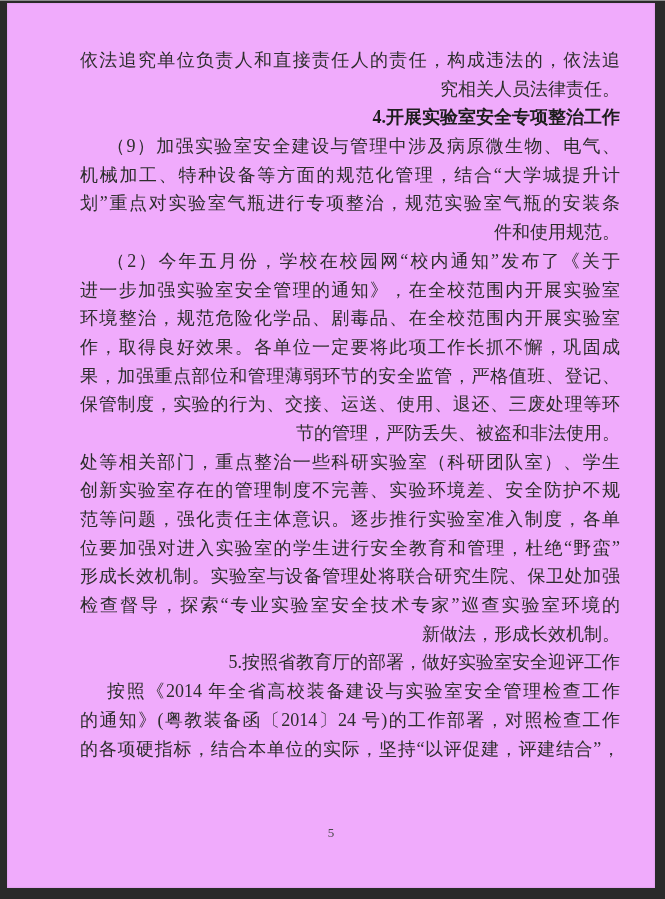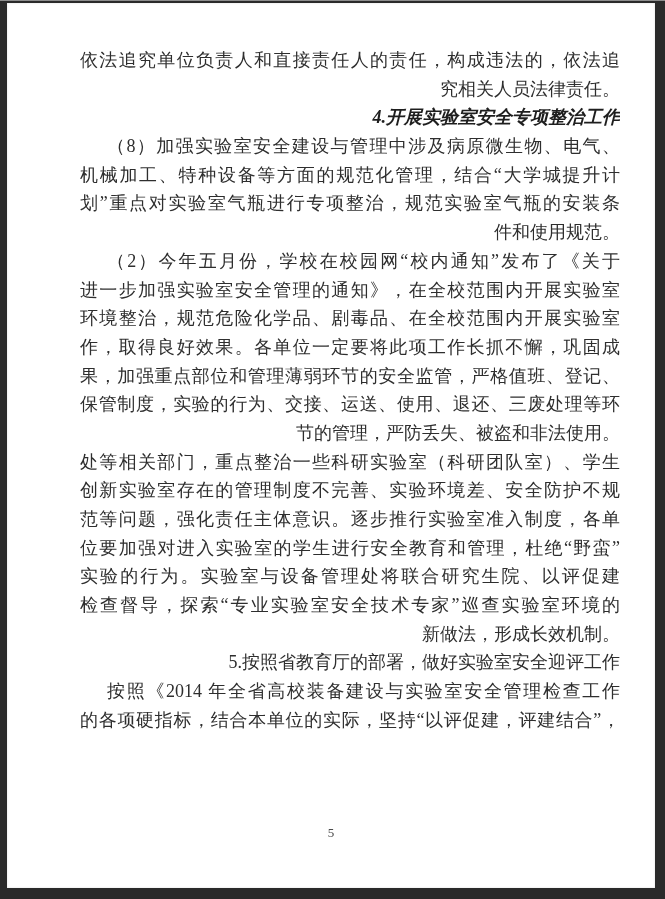--- a/index.html
+++ b/index.html
@@ -19,21 +19,21 @@
     left: 0; top: 0;
     width: 665px; height: 1px;
     background: #8d8d8d;
   }
   .page {
     position: absolute;
     left: 7px;
     top: 3px;
     width: 648px;
     height: 885px;
-    background: #ffffff;
+    background: #f0abfc;
     box-shadow: inset 0 0 2px rgba(0,0,0,0.15);
   }
   .text-block {
     position: absolute;
     left: 73px;
     top: 43px;
     width: 540px;
   }
   .line {
     height: 28.7px;
@@ -49,21 +49,20 @@
     text-align-last: justify;
   }
   .line.first,
   .line.heading,
   .line.heading-bold {
     text-indent: 1.5em;
   }
   .line.heading-bold {
     font-weight: 700;
     color: #1e1e1e;
-    font-style: italic;
   }
   .line.end,
   .line.heading,
   .line.heading-bold {
     white-space: nowrap;
   }
   .page-number {
     position: absolute;
     top: 822px;
     left: 0;
@@ -76,36 +75,37 @@
 </head>
 <body>
 
 <div class="frame-highlight"></div>
 
 <div class="page">
   <div class="text-block" id="text-block">
       <div class="line full">依法追究单位负责人和直接责任人的责任，构成违法的，依法追</div>
       <div class="line end">究相关人员法律责任。</div>
       <div class="line heading-bold">4.开展实验室安全专项整治工作</div>
-      <div class="line first">（8）加强实验室安全建设与管理中涉及病原微生物、电气、</div>
+      <div class="line first">（9）加强实验室安全建设与管理中涉及病原微生物、电气、</div>
       <div class="line full">机械加工、特种设备等方面的规范化管理，结合“大学城提升计</div>
       <div class="line full">划”重点对实验室气瓶进行专项整治，规范实验室气瓶的安装条</div>
       <div class="line end">件和使用规范。</div>
       <div class="line first">（2）今年五月份，学校在校园网“校内通知”发布了《关于</div>
       <div class="line full">进一步加强实验室安全管理的通知》，在全校范围内开展实验室</div>
       <div class="line full">环境整治，规范危险化学品、剧毒品、在全校范围内开展实验室</div>
       <div class="line full">作，取得良好效果。各单位一定要将此项工作长抓不懈，巩固成</div>
       <div class="line full">果，加强重点部位和管理薄弱环节的安全监管，严格值班、登记、</div>
       <div class="line full">保管制度，实验的行为、交接、运送、使用、退还、三废处理等环</div>
       <div class="line end">节的管理，严防丢失、被盗和非法使用。</div>
       <div class="line full">处等相关部门，重点整治一些科研实验室（科研团队室）、学生</div>
       <div class="line full">创新实验室存在的管理制度不完善、实验环境差、安全防护不规</div>
       <div class="line full">范等问题，强化责任主体意识。逐步推行实验室准入制度，各单</div>
       <div class="line full">位要加强对进入实验室的学生进行安全教育和管理，杜绝“野蛮”</div>
-      <div class="line full">实验的行为。实验室与设备管理处将联合研究生院、以评促建</div>
+      <div class="line full">形成长效机制。实验室与设备管理处将联合研究生院、保卫处加强</div>
       <div class="line full">检查督导，探索“专业实验室安全技术专家”巡查实验室环境的</div>
       <div class="line end">新做法，形成长效机制。</div>
       <div class="line heading">5.按照省教育厅的部署，做好实验室安全迎评工作</div>
       <div class="line first">按照《2014 年全省高校装备建设与实验室安全管理检查工作</div>
+      <div class="line full">的通知》(粤教装备函〔2014〕24 号)的工作部署，对照检查工作</div>
       <div class="line full">的各项硬指标，结合本单位的实际，坚持“以评促建，评建结合”，</div>
     </div>
   <div class="page-number">5</div>
 </div>
 
 </body></html>

